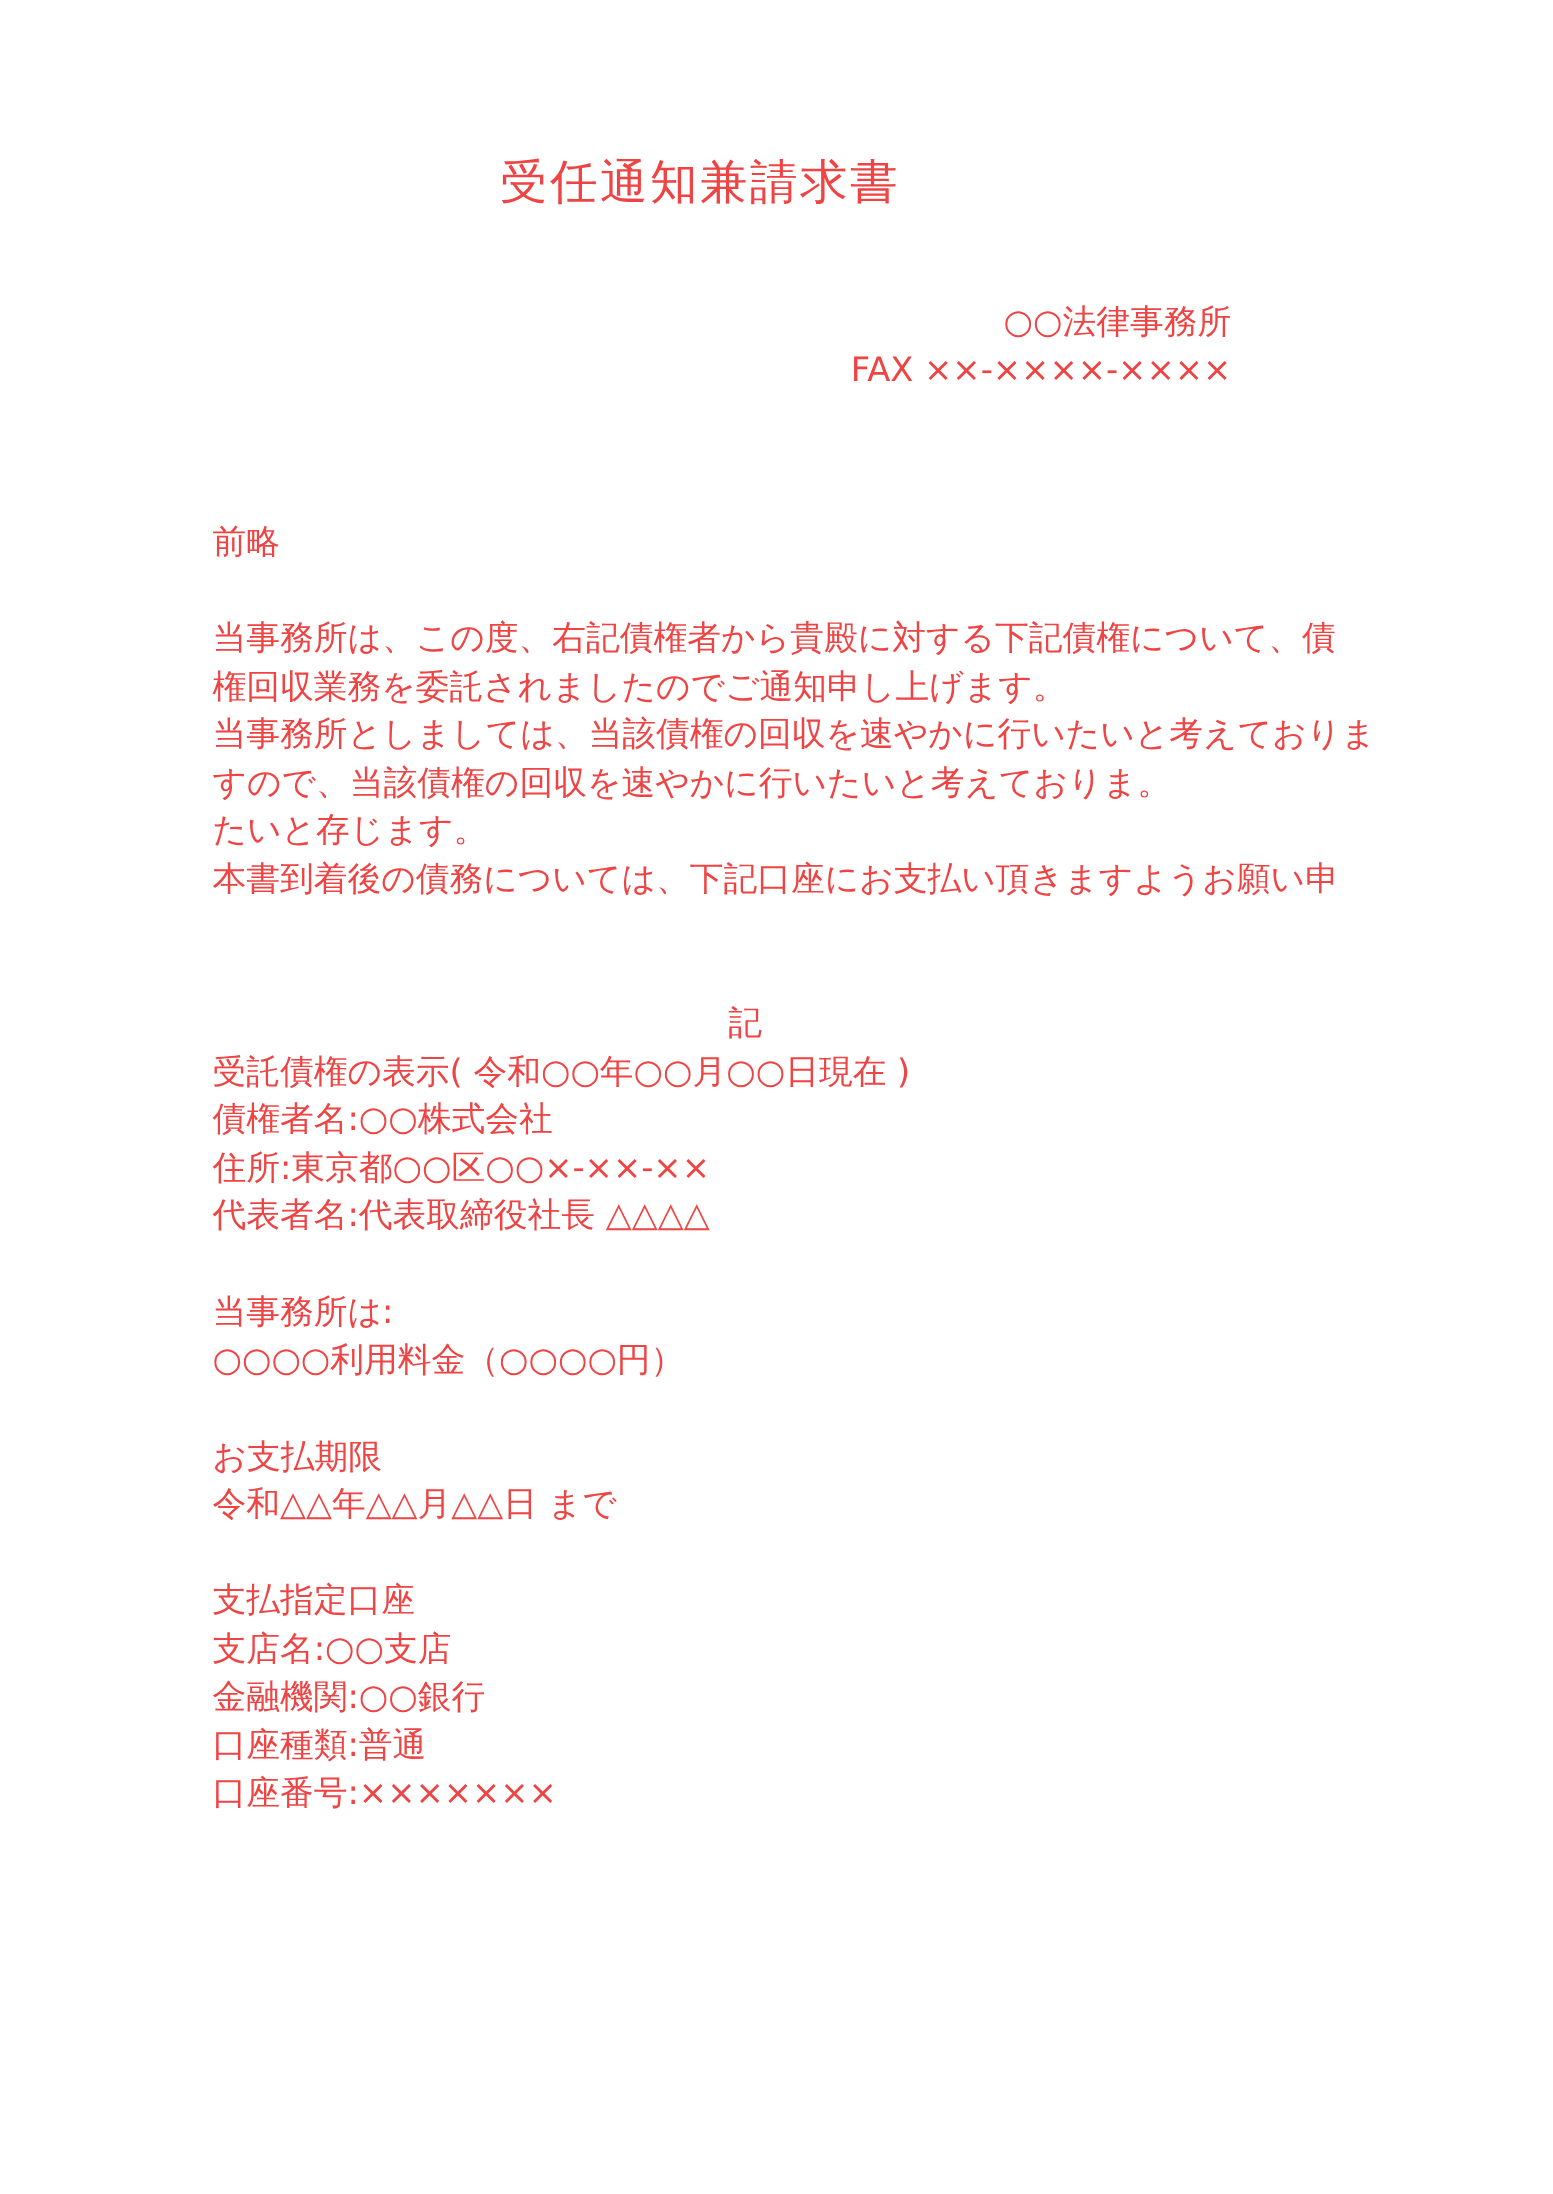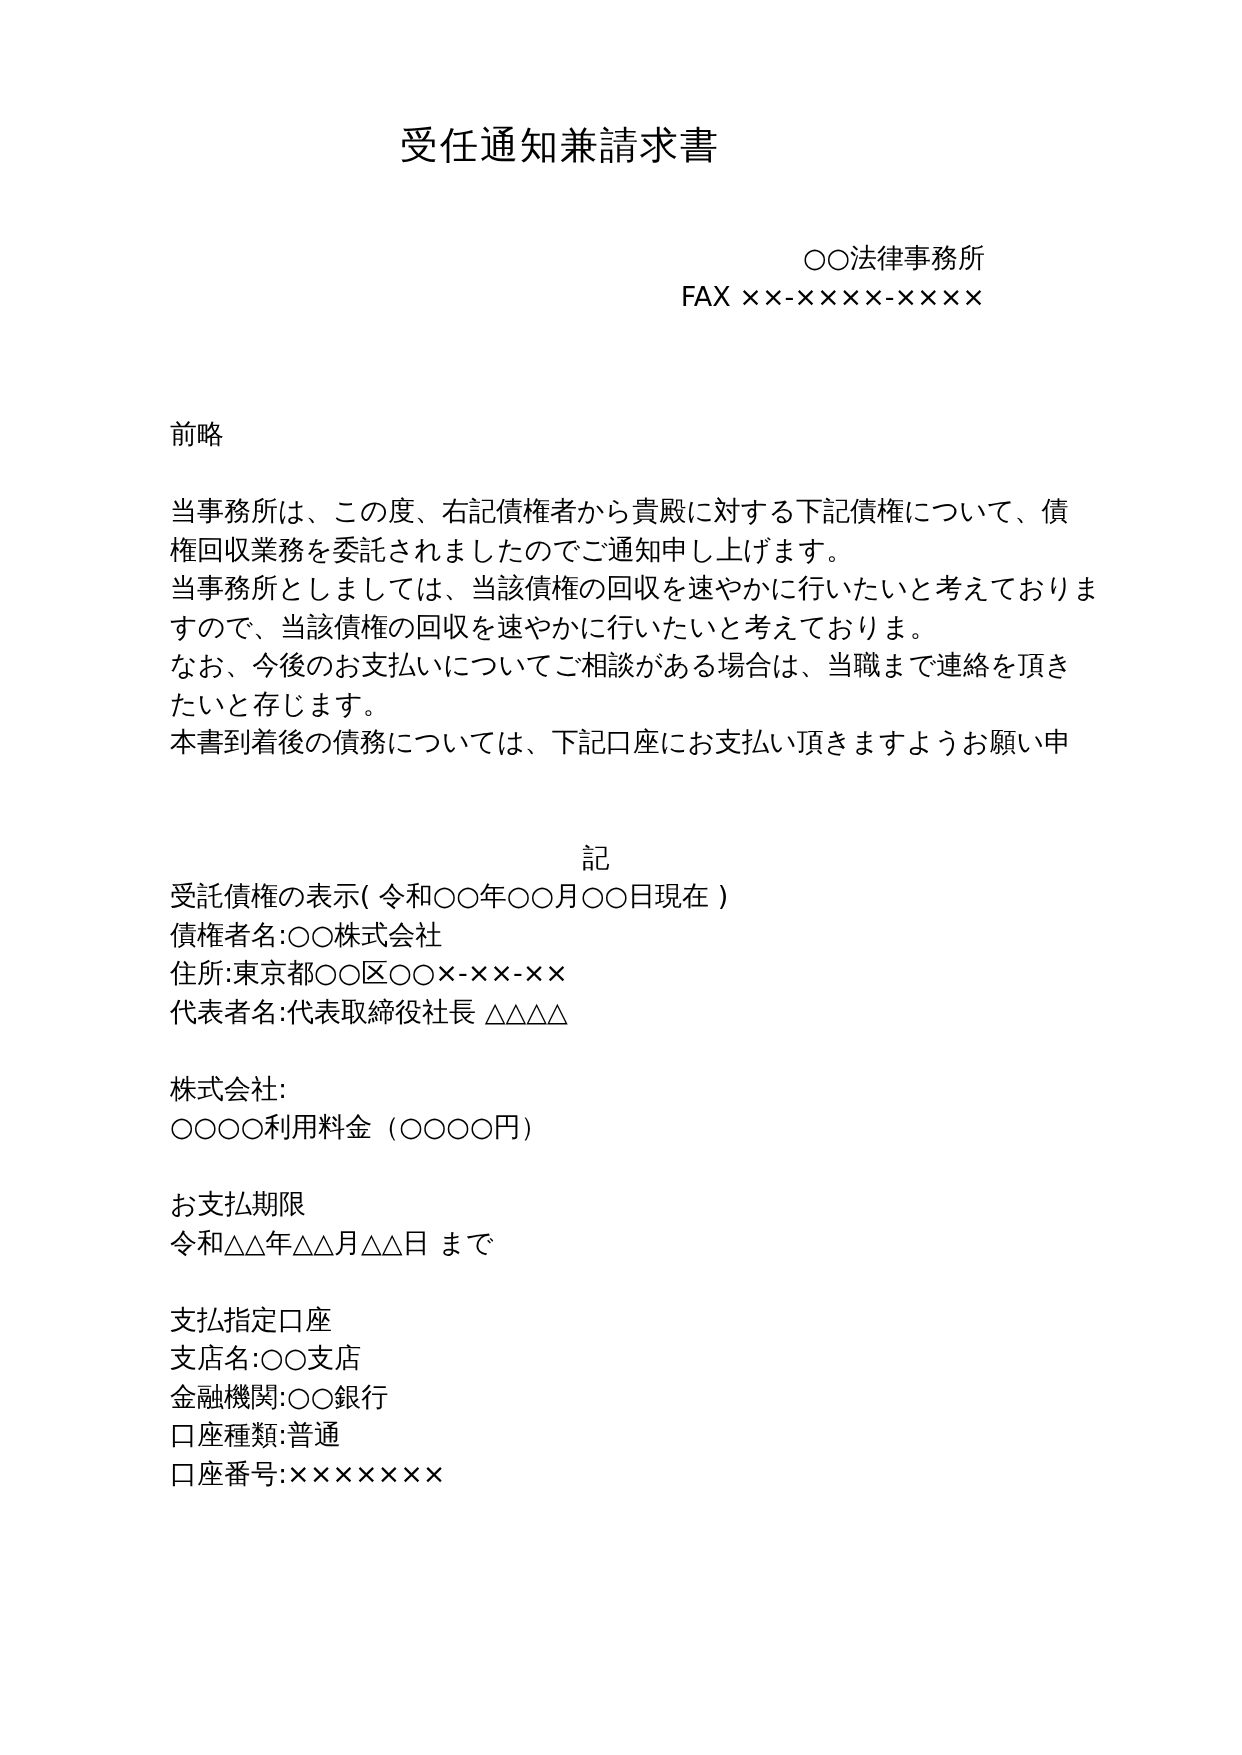--- a/index.html
+++ b/index.html
@@ -5,21 +5,21 @@
     html, body {
       margin: 0;
       padding: 0;
       background: #ffffff;
     }
     .page {
       position: relative;
       width: 1242px;
       height: 1755px;
       background: #ffffff;
-      color: #000000;
+      color: #ef4444;
       font-family: "DejaVu Sans", "Liberation Sans", sans-serif;
       overflow: hidden;
     }
     .doc-title {
       position: absolute;
       left: 135px;
       top: 120px;
       width: 850px;
       text-align: center;
       font-size: 38px;
@@ -66,37 +66,36 @@
   </div>
 
   <div class="flow">
     <div class="line">前略</div>
     <div class="line"></div>
 
     <div class="line">当事務所は、この度、右記債権者から貴殿に対する下記債権について、債</div>
     <div class="line">権回収業務を委託されましたのでご通知申し上げます。</div>
     <div class="line">当事務所としましては、当該債権の回収を速やかに行いたいと考えておりま</div>
     <div class="line">すので、当該債権の回収を速やかに行いたいと考えておりま。</div>
-    <div class="line">なお、今後のお支払いについてご相談がある場合は、当職まで連絡を頂き</div>
     <div class="line">たいと存じます。</div>
     <div class="line">本書到着後の債務については、下記口座にお支払い頂きますようお願い申</div>
 
     <div class="line"></div>
     <div class="line"></div>
 
     <div class="line center">記</div>
 
     <div class="line">受託債権の表示( 令和○○年○○月○○日現在 )</div>
     <div class="line">債権者名:○○株式会社</div>
     <div class="line">住所:東京都○○区○○×-××-××</div>
     <div class="line">代表者名:代表取締役社長 △△△△</div>
 
     <div class="line"></div>
 
-    <div class="line">株式会社:</div>
+    <div class="line">当事務所は:</div>
     <div class="line">○○○○利用料金（○○○○円）</div>
 
     <div class="line"></div>
 
     <div class="line">お支払期限</div>
     <div class="line">令和△△年△△月△△日 まで</div>
 
     <div class="line"></div>
 
     <div class="line">支払指定口座</div>

